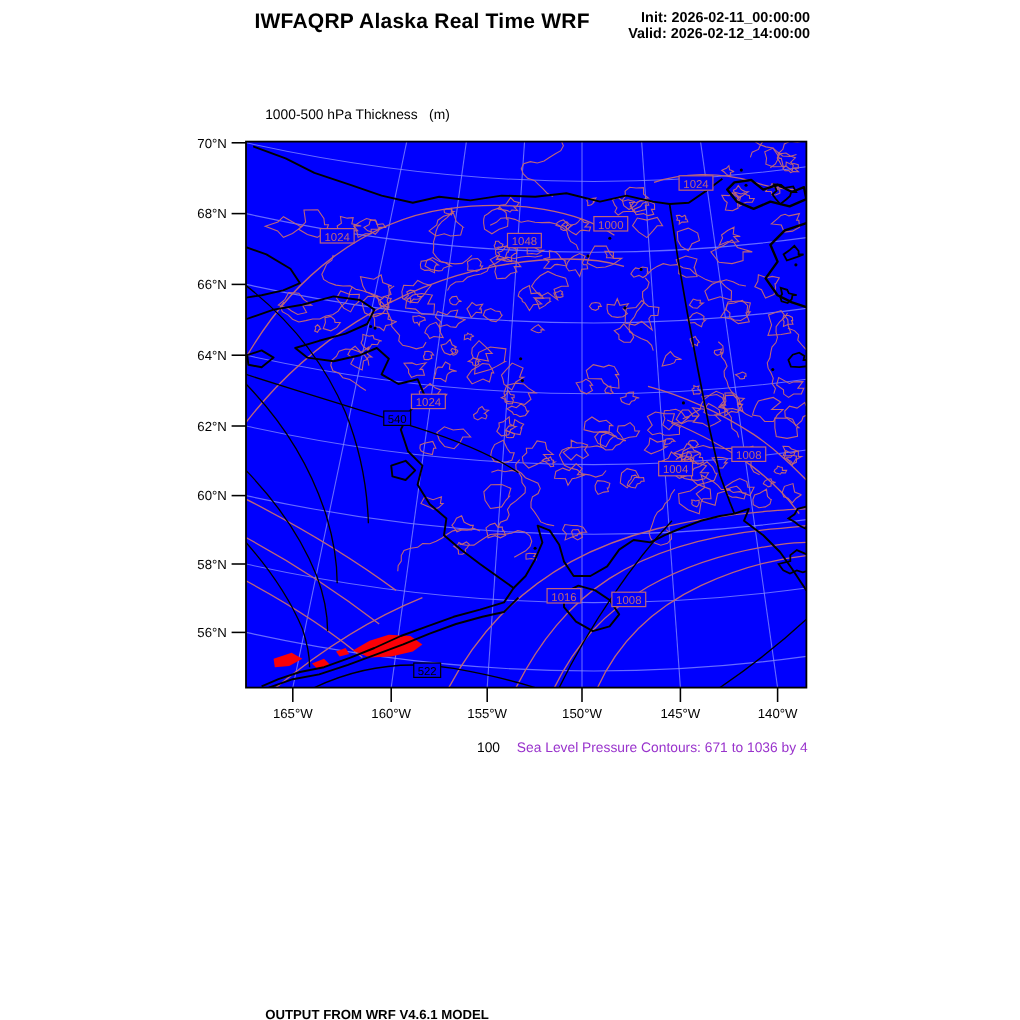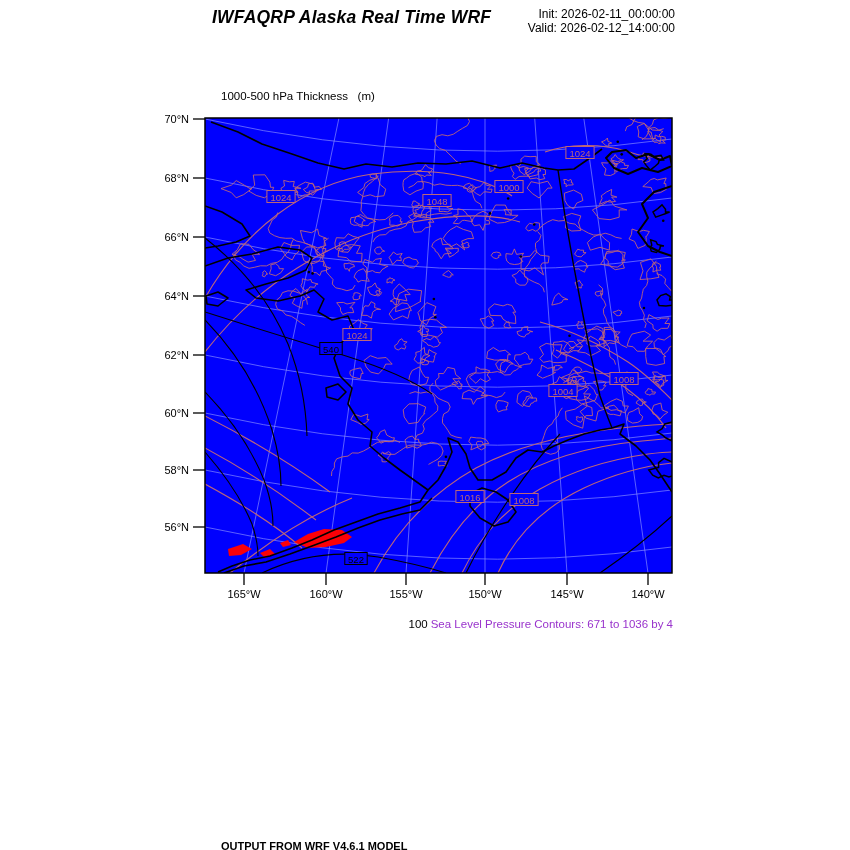--- a/index.html
+++ b/index.html
@@ -1,23 +1,23 @@
 <!DOCTYPE html>
 <html><head>
 <meta charset="utf-8">
 <style>
   html,body{margin:0;padding:0;}
   body{width:850px;height:850px;background:#ffffff;position:relative;
        font-family:"Liberation Sans","DejaVu Sans",sans-serif;overflow:hidden;}
   .abs{position:absolute;}
-  #title{left:212px;top:7px;font-size:17.5px;font-weight:bold;color:#000;letter-spacing:.2px;font-style:italic;}
-  #initblock{right:175px;top:7px;text-align:right;font-size:12px;font-weight:normal;color:#000;line-height:14px;}
+  #title{left:212px;top:7px;font-size:17.5px;font-weight:bold;color:#000;letter-spacing:.2px;}
+  #initblock{right:175px;top:7px;text-align:right;font-size:12px;font-weight:bold;color:#000;line-height:14px;}
   #legend{left:221px;top:63px;font-size:11.5px;color:#000;line-height:13.5px;white-space:pre;}
   #caption{top:606px;right:177px;font-size:11.5px;white-space:pre;}
-  #caption .pfx{color:#000;margin-right:3px;}
+  #caption .pfx{color:#000;margin-right:14px;}
   #caption .ptxt{color:#9933cc;}
   #footer{left:221px;top:813px;font-size:11px;font-weight:bold;color:#000;line-height:13.5px;white-space:pre;}
   svg text{font-family:"Liberation Sans","DejaVu Sans",sans-serif;}
 </style>
 </head>
 <body>
 
 <div class="abs" id="title">IWFAQRP Alaska Real Time WRF</div>
 
 <div class="abs" id="initblock">

